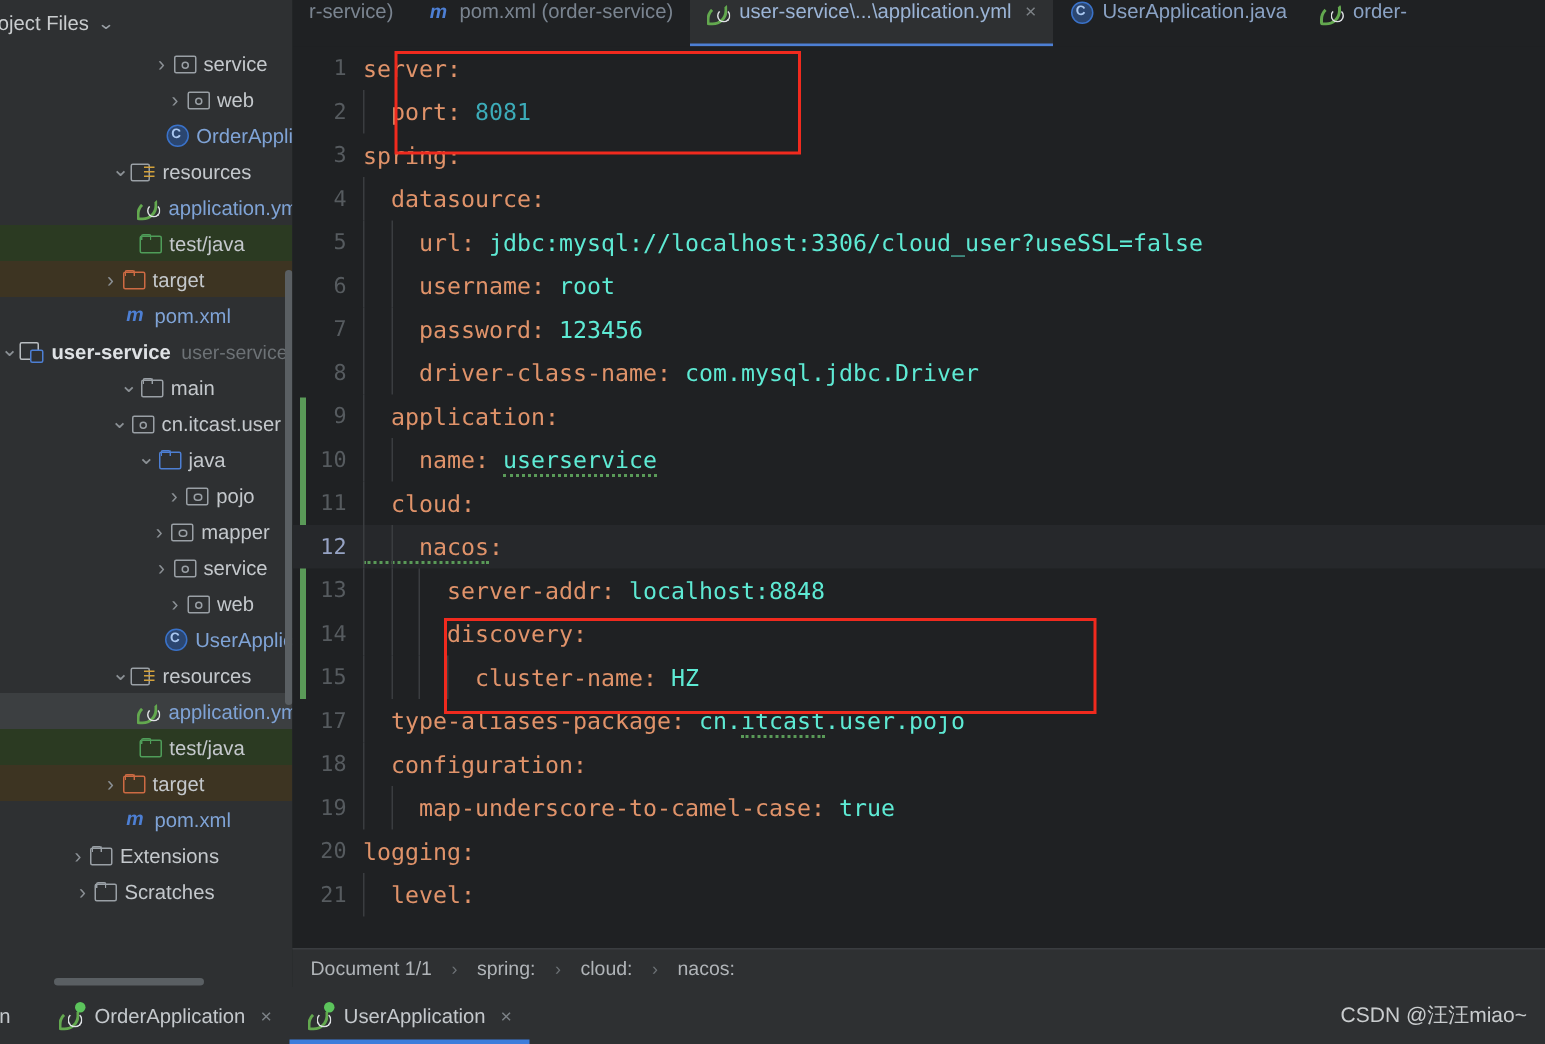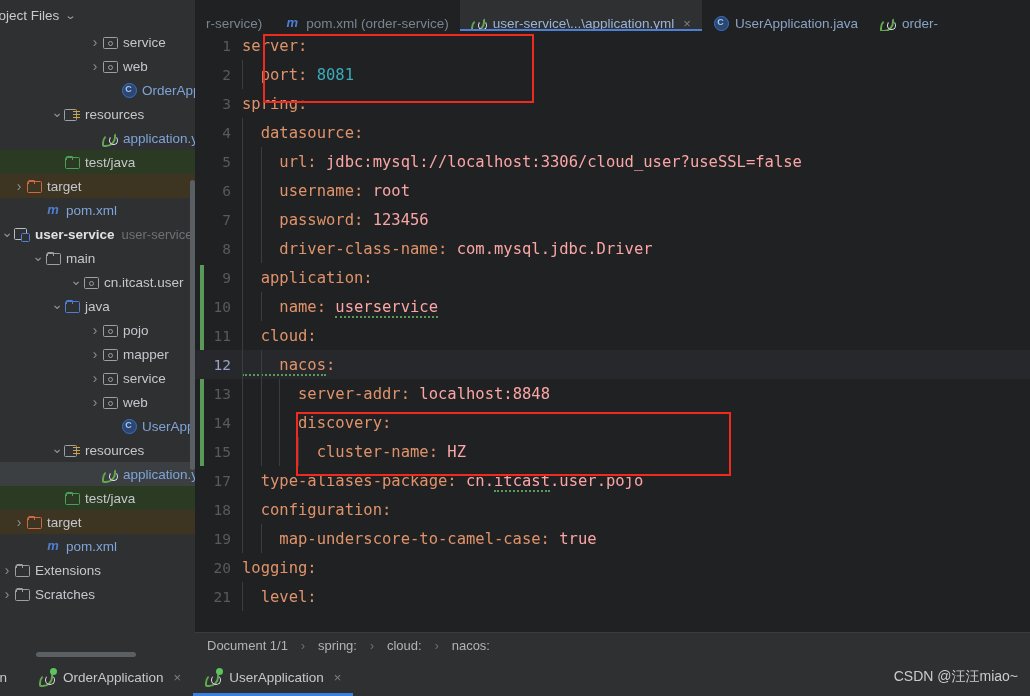--- a/index.html
+++ b/index.html
@@ -47,20 +47,21 @@
     background: #2e3032;
   }
   .trow {
     position: relative;
     height: 24px;
     display: flex; align-items: center;
     white-space: nowrap;
     font-size: 13.5px;
     color: #b9bdc1;
     padding-right: 4px;
+    justify-content: center;
   }
   .trow.green  { background: #2b3a22; }
   .trow.brown  { background: #3d3422; }
   .trow.sel    { background: #3c3f41; }
   .twist {
     width: 14px; min-width: 14px;
     text-align: center;
     color: #8b9095;
     font-size: 10px;
     line-height: 1;
@@ -162,21 +163,21 @@
 
   
   #tabbar {
     position: absolute; left: 195px; top: 0;
     width: 835px; height: 31px;
     background: #1f2123;
     display: flex; align-items: stretch;
     overflow: hidden;
   }
   .etab {
-    display: flex; align-items: flex-end; gap: 6px;
+    display: flex; align-items: flex-start; gap: 6px;
     padding: 0 11px;
     font-size: 13.5px; color: #9aa0a6;
     white-space: nowrap; position: relative;
   }
   .etab .tname { color: #8aa2c4; }
   .etab.dim .tname { color: #7a8490; }
   .etab.active { background: #2e3032; }
   .etab.active .tname { color: #9bb4d6; }
   .etab.active::after {
     content: ""; position: absolute; left: 0; bottom: 0;
@@ -207,21 +208,21 @@
   }
   .cline.cur { background: #26282b; }
   .lno {
     width: 47px; min-width: 47px;
     text-align: right; padding-right: 11px;
     color: #565b5f; font-size: 14.5px;
   }
   .cline.cur .lno { color: #96a3c4; }
   .ctext { white-space: pre; color: #b0b4b8; }
   .k  { color: #e0936a; }          
-  .v  { color: #fca5a5; }          
+  .v  { color: #5eead4; }          
   .n  { color: #3cabb8; }          
   .sq { border-bottom: 2px dotted #5a9a58; }
   .indent-guide {
     position: absolute; top: 0; width: 1px; height: 29px; background: #3a3d40;
   }
   .redbox {
     position: absolute; border: 2.5px solid #f02a1e; pointer-events: none;
   }
   #redbox1 { left: 68px; top: 3px;  width: 271px; height: 69px; }
   #redbox2 { left: 101px; top: 381px; width: 435px; height: 64px; }

